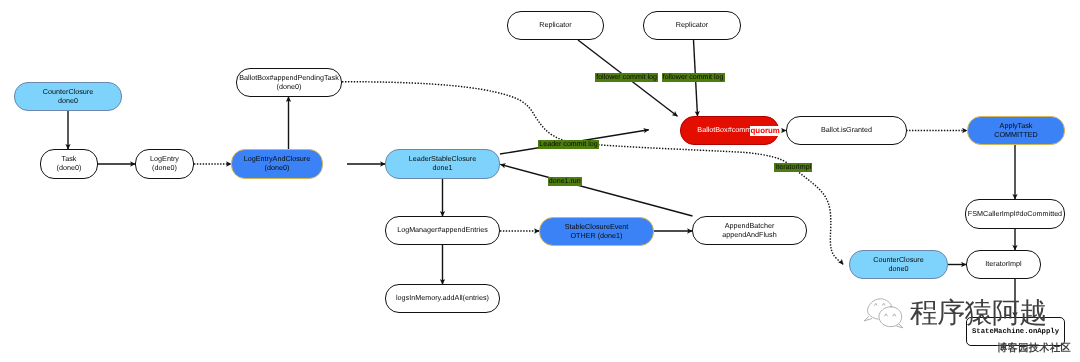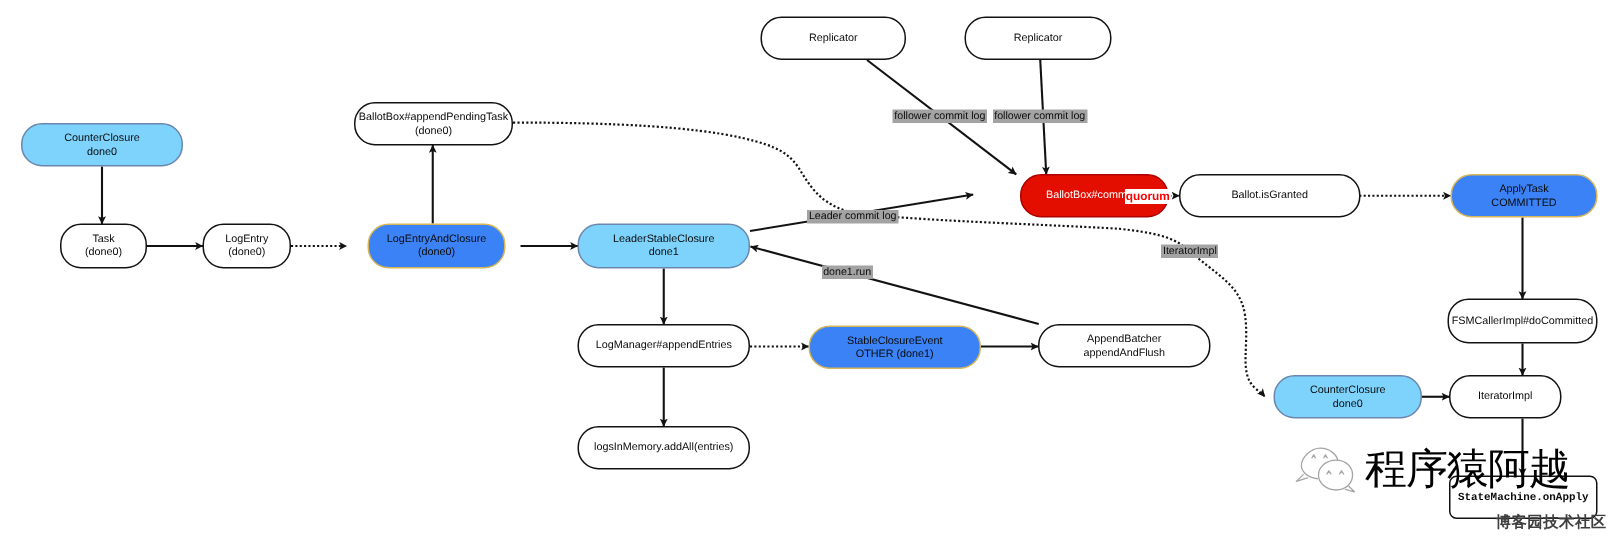--- a/index.html
+++ b/index.html
@@ -13,24 +13,24 @@
         align-items:center;justify-content:center;text-align:center;
         border-radius:14px;border:1.4px solid #121212;background:#fff;color:#0a0a0a;
         font-size:7.2px;line-height:9.2px;z-index:5;}
   .node .nl{display:block;white-space:nowrap;position:relative;top:-0.6px;}
   .node.blue{background:#7dd3fc;border-color:#6b87ad;}
   .node.yellow{background:#3b82f6;border-color:#d6b656;}
   .node.red{background:#e30d00;border-color:#ad0000;color:#fff;margin-left:31px;}
   .node.mono{font-family:"Liberation Mono",monospace;font-size:7.25px;font-weight:bold;border-radius:5px;}
   .node.mono .nl{top:0.9px;}
   .elabel{position:absolute;font-size:7.1px;color:#0a0a0a;white-space:nowrap;z-index:6;
-          background:#a3a3a3;line-height:8.4px;padding:0.5px 1px;}
+          background:#4d7c0f;line-height:8.4px;padding:0.5px 1px;}
   .elabel.red{color:#ff0000;font-weight:bold;background:#fff;font-size:7.9px;line-height:9px;}
   #wm{position:absolute;left:0;top:0;width:1080px;height:362px;z-index:9;pointer-events:none;}
-  .wm-brand{position:absolute;left:910px;top:298px;font-size:28px;line-height:30px;color:#000000;
+  .wm-brand{position:absolute;left:910px;top:298px;font-size:28px;line-height:30px;color:#404040;
             letter-spacing:-0.7px;white-space:nowrap;}
   .wm-foot{position:absolute;left:997px;top:343px;font-size:10.2px;line-height:11px;color:#3f3f3f;
            letter-spacing:0.4px;white-space:nowrap;font-weight:bold;}
 </style>
 </head>
 <body>
 
 <div id="canvas">
 
   <svg id="edges" viewBox="0 0 1080 362">
@@ -91,21 +91,21 @@
       <span class="nl">(done0)</span>
     </div>
   <div class="node plain" style="left:135px;top:149px;width:59px;height:30px">
       <span class="nl">LogEntry</span>
       <span class="nl">(done0)</span>
     </div>
   <div class="node plain" style="left:236px;top:68px;width:106px;height:29px">
       <span class="nl">BallotBox#appendPendingTask</span>
       <span class="nl">(done0)</span>
     </div>
-  <div class="node yellow" style="left:245px;top:149px;width:92px;height:30px">
+  <div class="node yellow" style="left:231px;top:149px;width:92px;height:30px">
       <span class="nl">LogEntryAndClosure</span>
       <span class="nl">(done0)</span>
     </div>
   <div class="node blue" style="left:385px;top:149px;width:115px;height:30px">
       <span class="nl">LeaderStableClosure</span>
       <span class="nl">done1</span>
     </div>
   <div class="node plain" style="left:507px;top:11px;width:97px;height:29px">
       <span class="nl">Replicator</span>
     </div>

